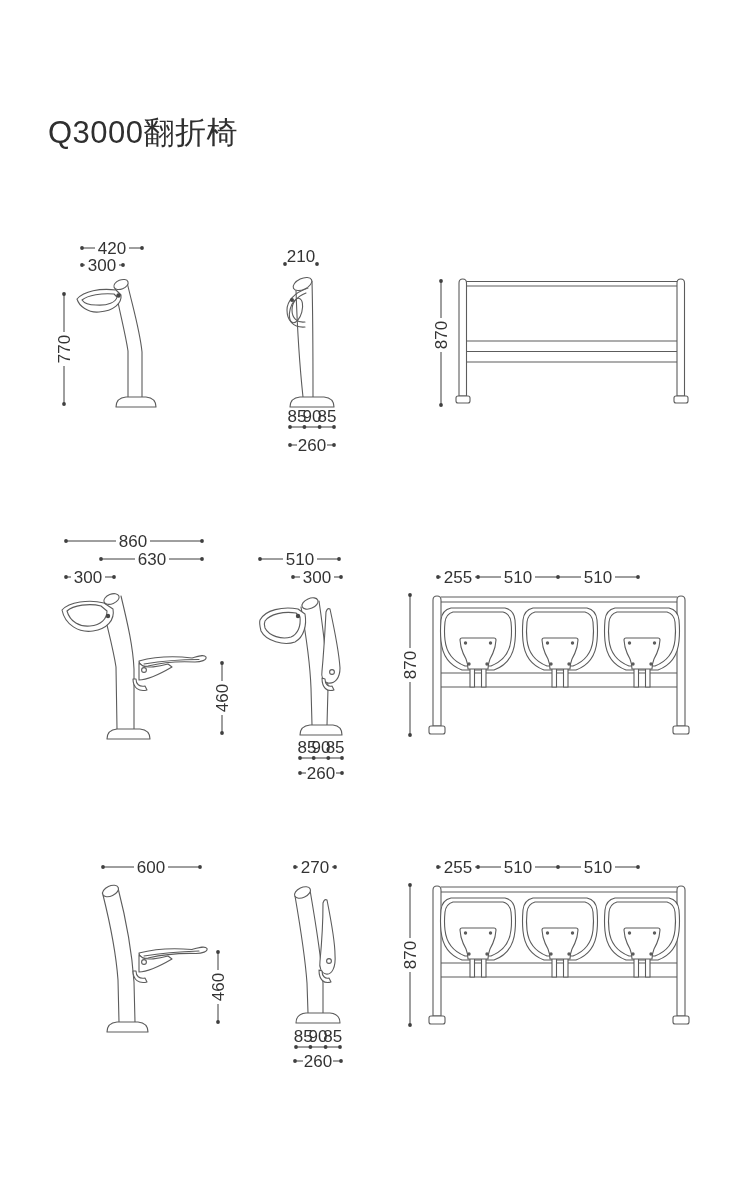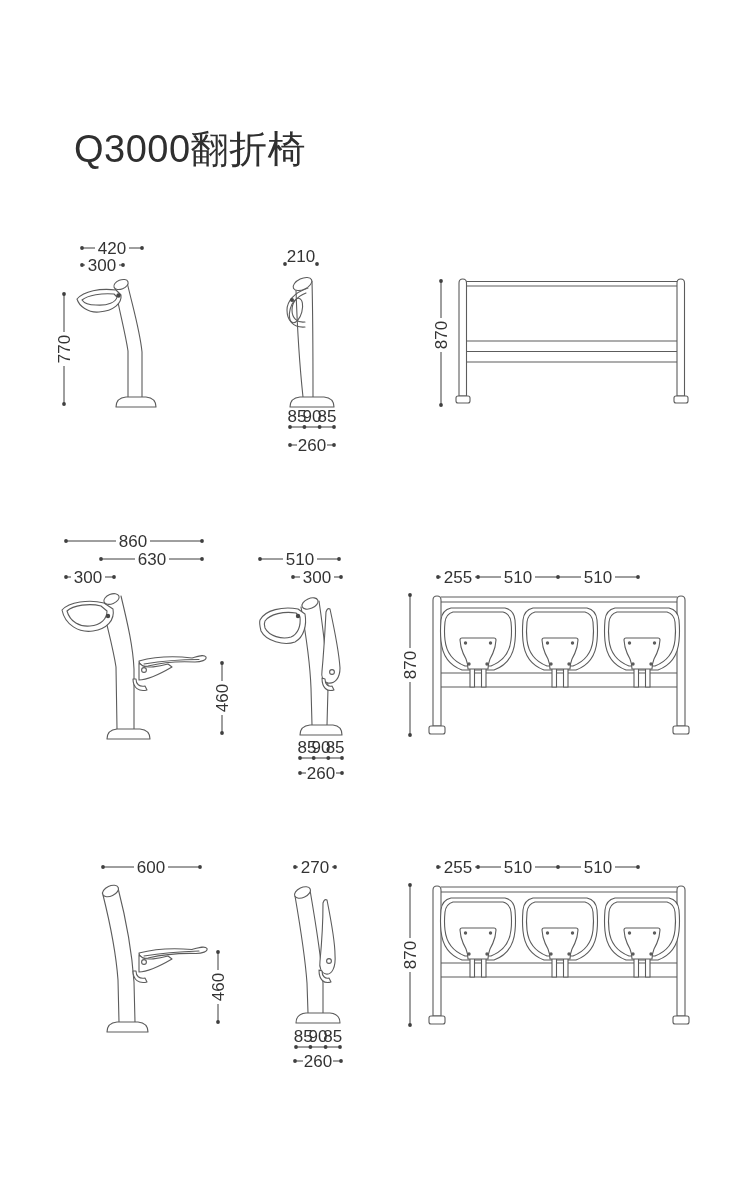--- a/index.html
+++ b/index.html
@@ -1,19 +1,19 @@
 <!DOCTYPE html>
 <html><head>
 <meta charset="utf-8">
 <style>
   html,body{margin:0;padding:0;background:#ffffff;}
   .page{position:relative;width:750px;height:1200px;background:#ffffff;
         font-family:"Liberation Sans",sans-serif;overflow:hidden;}
-  .title{position:absolute;left:74px;top:112px;font-size:38px;color:#2f2f2f;
-         letter-spacing:.5px;white-space:nowrap;margin-top:12px;}
+  .title{position:absolute;left:48px;top:112px;font-size:31px;color:#2f2f2f;
+         letter-spacing:.5px;white-space:nowrap;}
   svg.view{position:absolute;overflow:visible;}
   svg .art{fill:none;stroke:#5c5c5c;stroke-width:1.1;stroke-linecap:round;stroke-linejoin:round;}
   svg .f-white{fill:#ffffff;}
   svg .bolt{fill:#5c5c5c;stroke:none;}
   svg .pivot{fill:#474747;stroke:none;}
   svg .dim line{stroke:#3f3f3f;stroke-width:1;}
   svg .dim circle{fill:#3f3f3f;stroke:none;}
   svg .dim .mask{fill:#ffffff;stroke:none;}
   svg .dim-label{font-family:"Liberation Sans",sans-serif;font-size:17px;fill:#333333;}
 </style>

